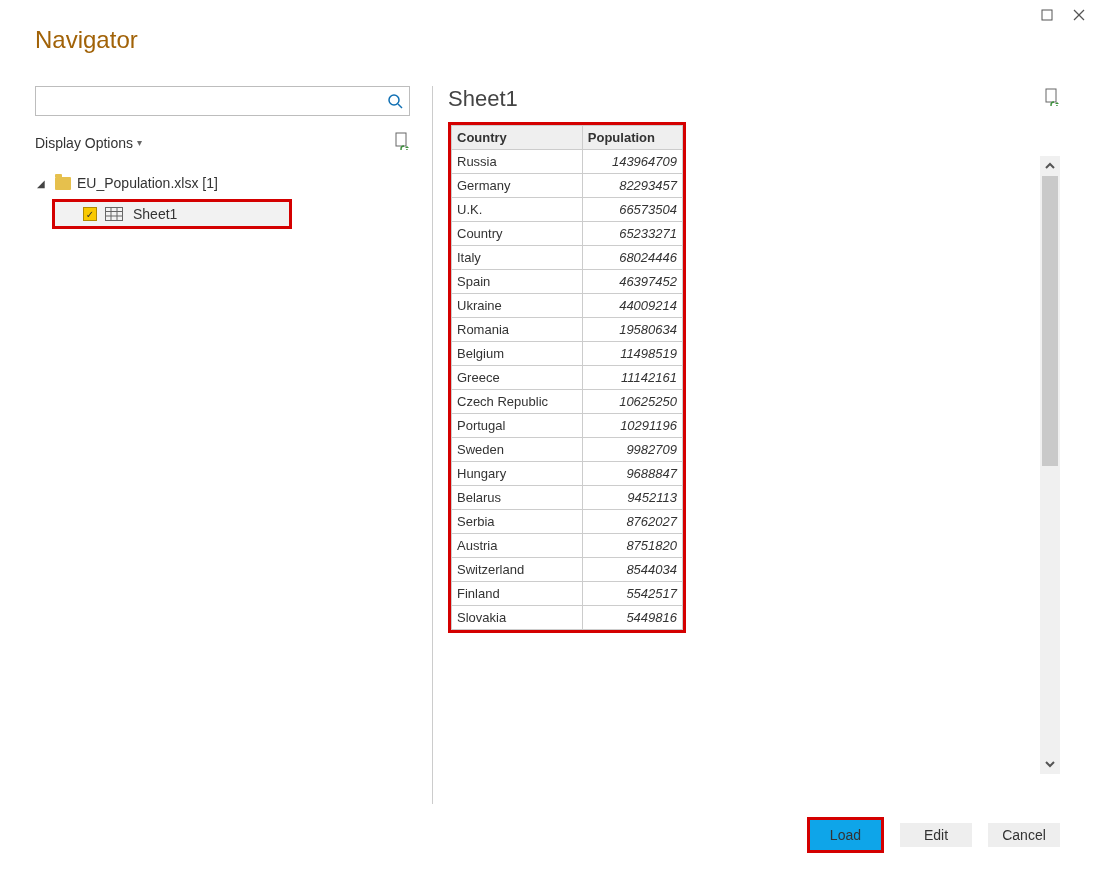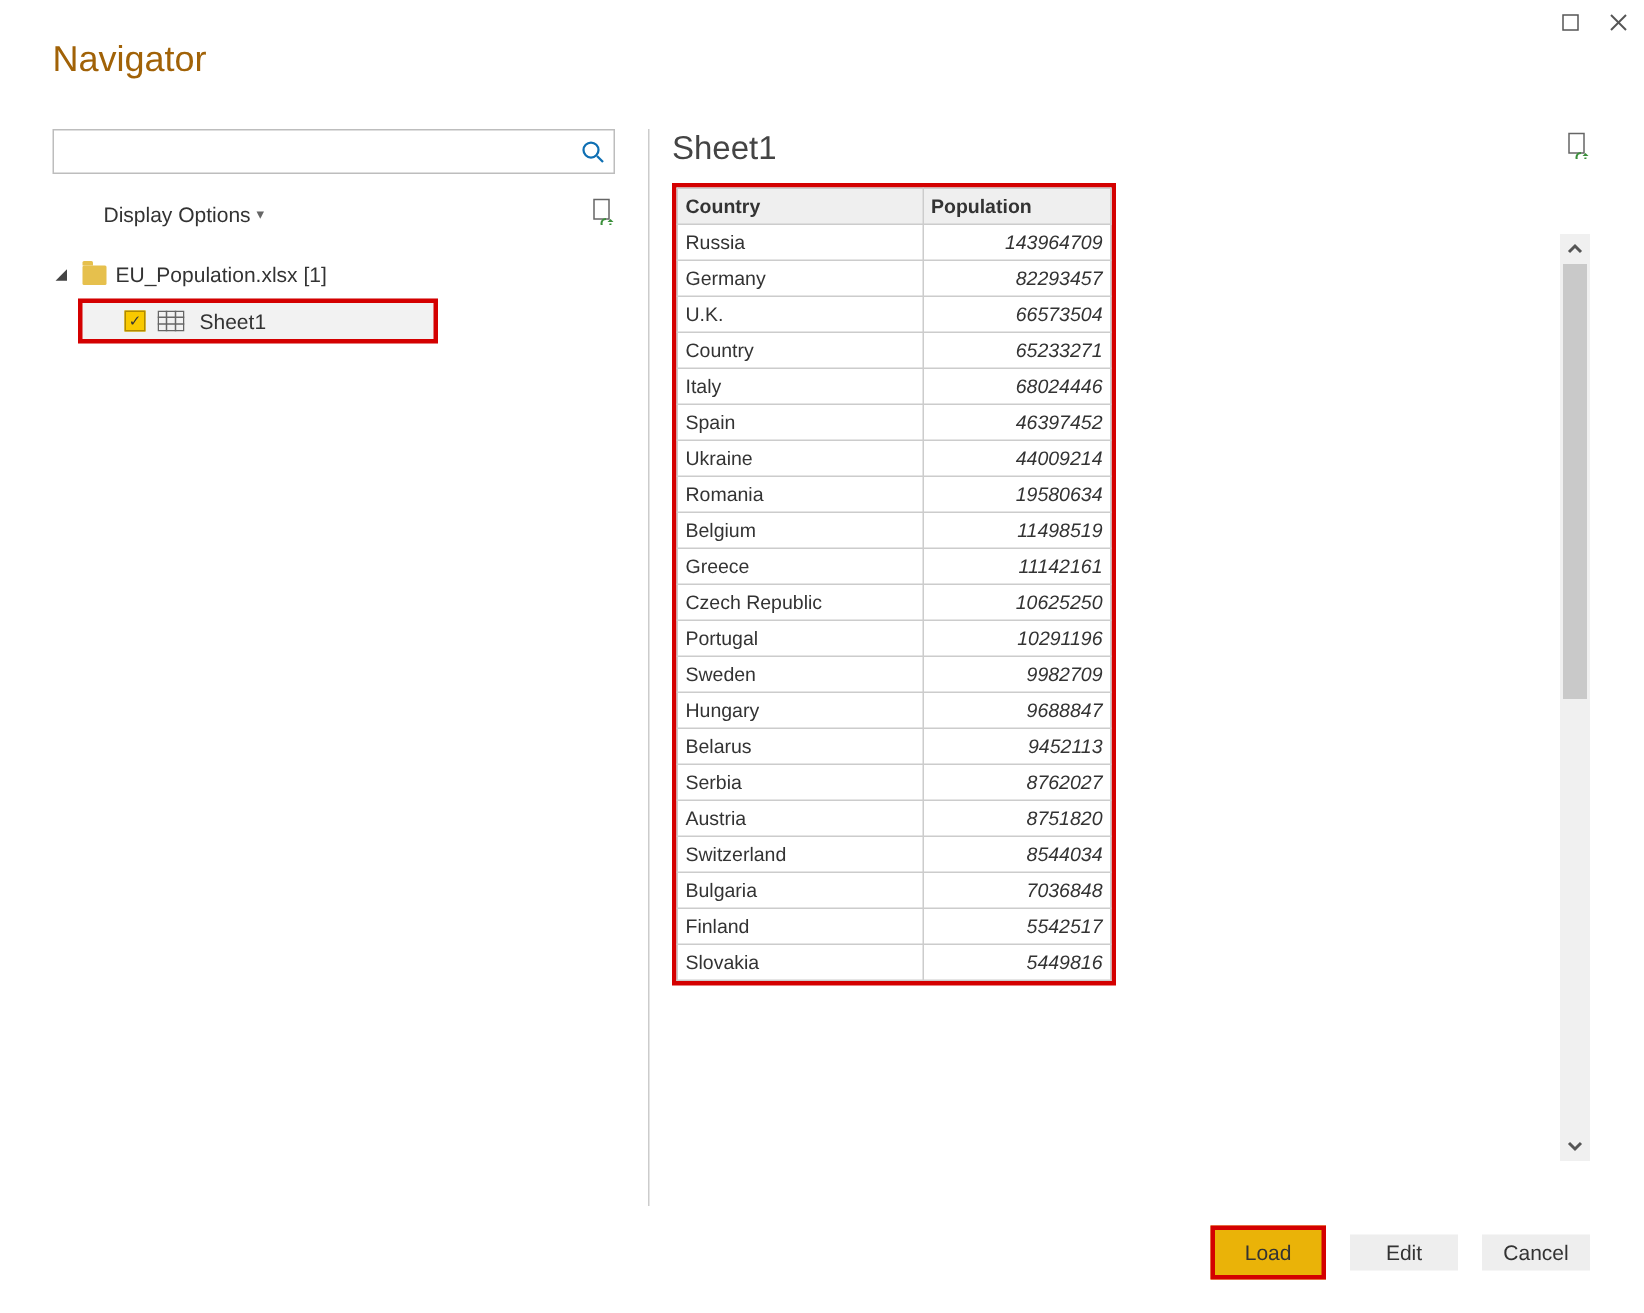--- a/index.html
+++ b/index.html
@@ -55,21 +55,20 @@
     width:28px;
     display:flex;align-items:center;justify-content:center;
     color:#0f6fb3;
   }
   .display-row {
     display:flex;
     justify-content:space-between;
     margin-top:16px;
     font-size:14px;
     color:#333;
-    margin-left:34px;
   }
   .display-label-wrap { display:flex; align-items:center; gap:4px; }
   .chev-down { font-size:10px; color:#666; }
   .refresh-icon { color:#555; }
   .tree {
     margin-top:16px;
     font-size:14px;
   }
   .tree-file {
     display:flex;
@@ -128,21 +127,21 @@
     font-weight:300;
     color:#444;
     margin-bottom:10px;
     display:flex;
     justify-content:space-between;
     align-items:center;
   }
   .preview-wrapper {
     border:3px solid #d40000;
     padding:0;
-    width:296px;
+    width:238px;
   }
   .preview-table {
     border-collapse:collapse;
     width:100%;
     font-size:13px;
   }
   .preview-table th {
     background:#efefef;
     border:1px solid #ccc;
     padding:4px 5px;
@@ -192,21 +191,21 @@
   .btn {
     min-width:72px;
     height:24px;
     display:flex;align-items:center;justify-content:center;
     font-size:14px;
     background:#eee;
     color:#333;
     cursor:pointer;
   }
   .btn-load {
-    background:#eab308;
+    background:#0ea5e9;
     border:3px solid #d40000;
     padding:0 20px;
     height:36px;
   }
 </style>
 </head>
 <body>
 
 <div class="window-controls">
   <div class="win-btn">
@@ -359,24 +358,20 @@
           </tr>
           <tr>
             <td>Austria</td>
             <td class="num">8751820</td>
           </tr>
           <tr>
             <td>Switzerland</td>
             <td class="num">8544034</td>
           </tr>
           <tr>
-            <td>Bulgaria</td>
-            <td class="num">7036848</td>
-          </tr>
-          <tr>
             <td>Finland</td>
             <td class="num">5542517</td>
           </tr>
           <tr>
             <td>Slovakia</td>
             <td class="num">5449816</td>
           </tr>
         </tbody>
     </table>
   </div>

